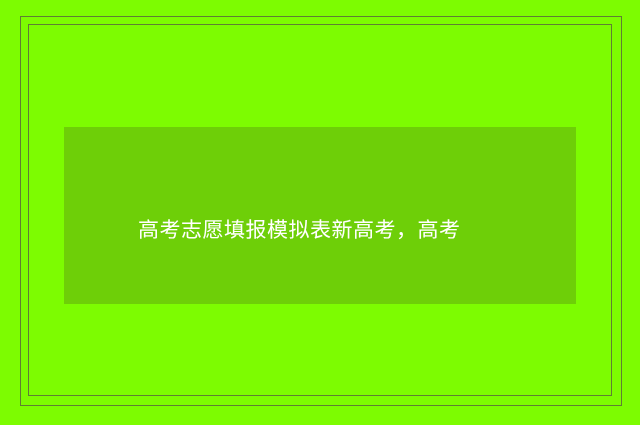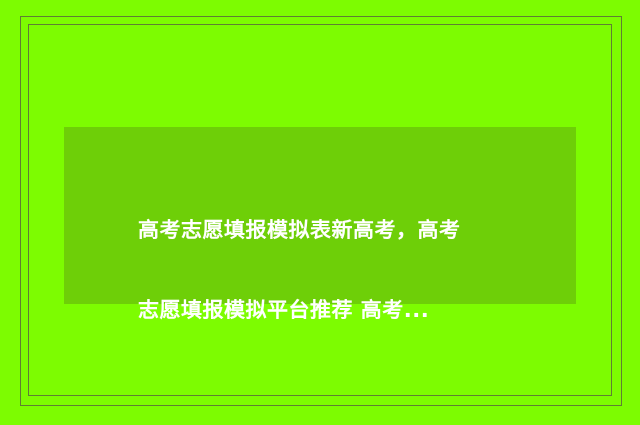--- a/index.html
+++ b/index.html
@@ -55,21 +55,21 @@
     background: #6ecf08;
   }
 
   
   .headline {
     position: absolute;
     left: 138px;
     top: 170px;
     width: 380px;
     color: #ffffff;
-    font-weight: bold;
+    font-weight: normal;
     font-size: 21px;
     line-height: 40px;
     letter-spacing: 0.5px;
     white-space: pre-line;
     text-align: left;
   }
   .headline .line {
     display: block;
   }
 </style>
@@ -79,16 +79,15 @@
 <div class="canvas">
 
   <div class="frame-outer"></div>
 
   <div class="frame-inner"></div>
 
   <div class="panel"></div>
 
   <div class="headline">
     <span class="line">高考志愿填报模拟表新高考，高考</span>
-    <span class="line">志愿填报模拟平台推荐 高考...</span>
   </div>
 
 </div>
 
 </body></html>

